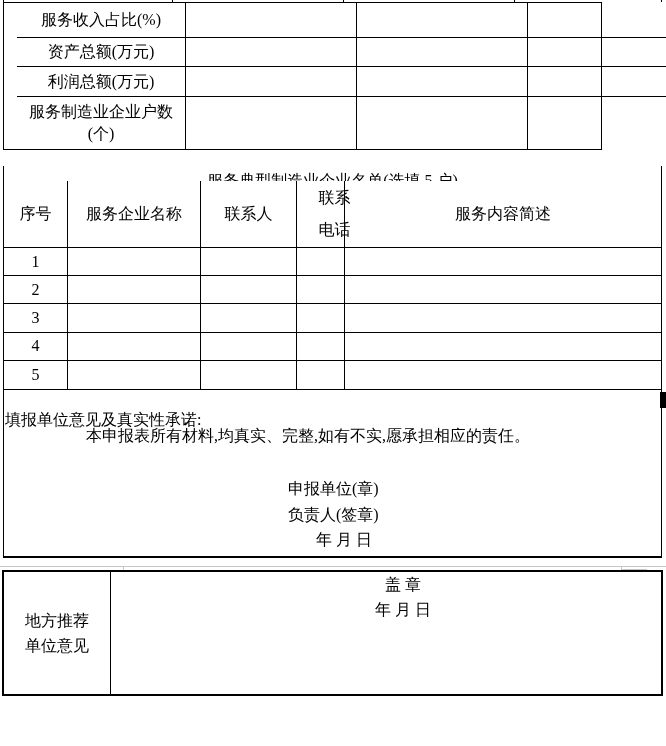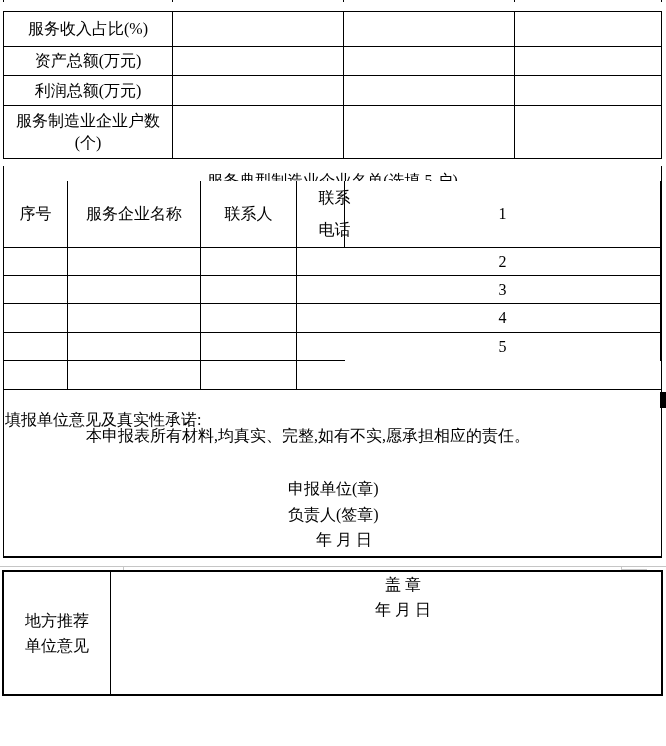--- a/index.html
+++ b/index.html
@@ -5,25 +5,26 @@
   html,body { margin:0; padding:0; background:#fff; }
   .page {
     position:relative; width:666px; height:746px; background:#ffffff;
     font-family:"Liberation Serif","DejaVu Serif",serif;
     color:#000; font-size:16px; overflow:hidden;
   }
   .sec { position:absolute; box-sizing:border-box; background:#fff; }
 
   
   #top-table {
-    left:3px; top:11px; width:659px; height:148px;
+    left:3px; top:2px; width:599px; height:148px;
     border:1px solid #000;
     display:grid;
     grid-template-columns:169px 171px 171px 146px;
     grid-template-rows:35px 29px 30px 52px;
+    padding-left:13px;
   }
   .cell {
     border-right:1px solid #000; border-bottom:1px solid #000;
     display:flex; flex-direction:column; align-items:center; justify-content:center;
     text-align:center; line-height:22px; box-sizing:border-box;
   }
   .cell.last-col { border-right:none; }
   .cell.last-row { border-bottom:none; }
 
   
@@ -120,20 +121,21 @@
   <div class="sec" id="list-title">服务典型制造业企业名单(选填 5 户)</div>
 
   <div class="sec" id="list-table">
 
     <div class="cell">序号</div>
     <div class="cell">服务企业名称</div>
     <div class="cell">联系人</div>
     <div class="cell">
         <span class="phone-head">联系电话</span>
       </div>
+    <div class="cell last-col">服务内容简述</div>
 
     <div class="cell">1</div>
     <div class="cell"></div>
     <div class="cell"></div>
     <div class="cell"></div>
     <div class="cell last-col"></div>
 
     <div class="cell">2</div>
     <div class="cell"></div>
     <div class="cell"></div>

